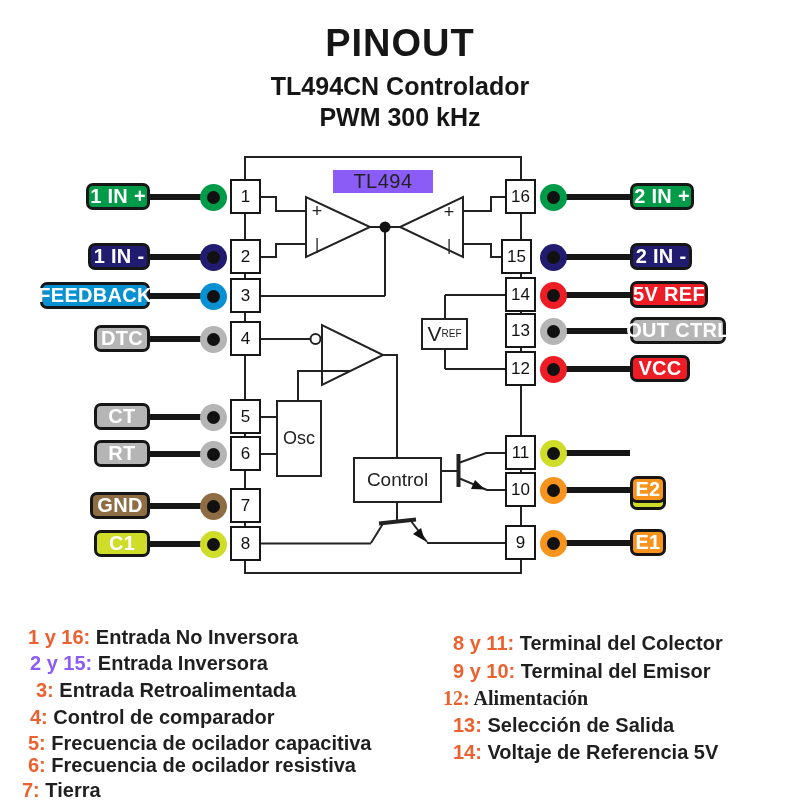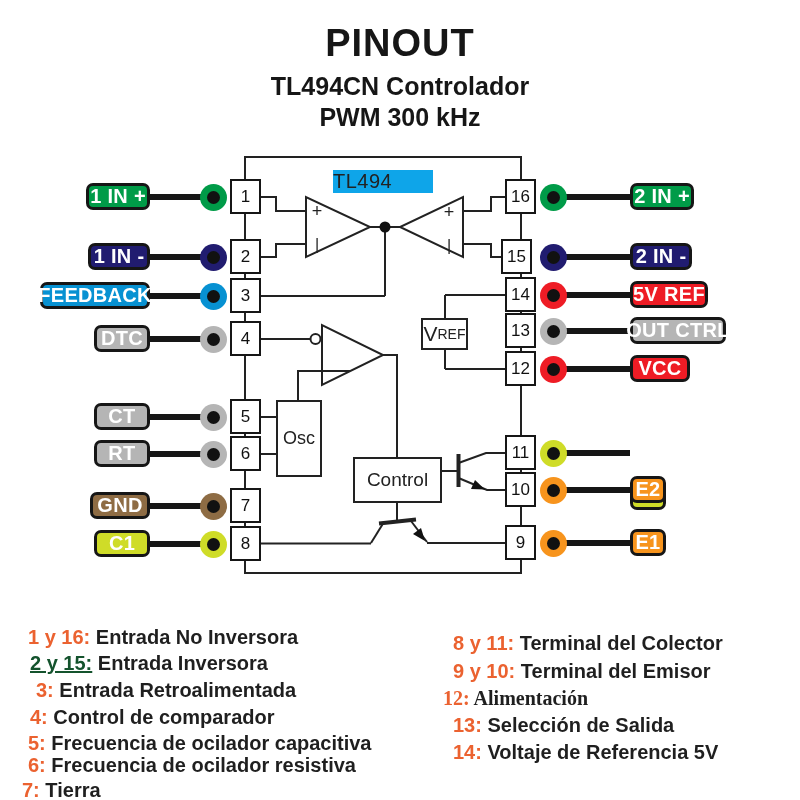--- a/index.html
+++ b/index.html
@@ -9,23 +9,23 @@
   
   #title{left:0;top:22px;width:800px;text-align:center;font-size:38px;font-weight:800;letter-spacing:1px;color:#161616;}
   .subtitle{left:0;width:800px;text-align:center;font-size:25px;font-weight:800;color:#161616;}
   #subtitle1{top:72px;}
   #subtitle2{top:103px;}
   
   #wires{left:0;top:0;z-index:1;}
   
   .iblock{z-index:2;background:#fff;border:2px solid #222;box-sizing:border-box;
           display:flex;align-items:center;justify-content:center;color:#222;}
-  #tl494-label{z-index:2;left:333px;top:170px;width:100px;font-size:20px;letter-spacing:.5px;color:#222;background:#0ea5e9;}
+  #tl494-label{z-index:2;left:333px;top:170px;width:100px;text-align:center;font-size:20px;letter-spacing:.5px;color:#222;background:#8b5cf6;}
   #vref-box{left:421px;top:318px;width:47px;height:32px;font-size:21px;}
-  #vref-box sub{font-size:14px;line-height:1;}
+  #vref-box sub{font-size:10px;line-height:1;}
   #osc-box{left:276px;top:400px;width:46px;height:77px;font-size:18px;}
   #control-box{left:353px;top:457px;width:89px;height:46px;font-size:19px;}
   
   .pinbox{z-index:3;width:31px;height:35px;background:#fff;border:2px solid #161616;box-sizing:border-box;
           display:flex;align-items:center;justify-content:center;font-size:17px;color:#111;}
   .badge{z-index:3;height:27px;border:3px solid #161616;border-radius:7px;box-sizing:border-box;
          display:flex;align-items:center;justify-content:center;
          color:#fff;font-size:20px;font-weight:800;letter-spacing:.3px;white-space:nowrap;}
   .cline{z-index:2;height:6px;background:#161616;}
   .term{z-index:3;width:27px;height:27px;border-radius:50%;display:flex;align-items:center;justify-content:center;}
@@ -165,21 +165,21 @@
       <div class="abs pinbox" style="left: 505px; top: 435px;">11</div>
       <div class="abs cline" style="left: 553px; top: 487px; width: 77px;"></div>
       <div class="abs term" style="left: 539.5px; top: 476.5px; background: rgb(247, 148, 29);"></div>
       <div class="abs badge" style="left: 630px; top: 476px; width: 36px; background: rgb(247, 148, 29);">E2</div>
       <div class="abs pinbox" style="left: 505px; top: 472px;">10</div>
       <div class="abs cline" style="left: 553px; top: 540px; width: 77px;"></div>
       <div class="abs term" style="left: 539.5px; top: 529.5px; background: rgb(247, 148, 29);"></div>
       <div class="abs badge" style="left: 630px; top: 529px; width: 36px; background: rgb(247, 148, 29);">E1</div>
       <div class="abs pinbox" style="left: 505px; top: 525px;">9</div>
       <div class="abs legend-item" style="left: 28px; top: 600px;"><span class="legend-pins" style="color: rgb(235, 98, 48);">1 y 16:</span> <span> Entrada No Inversora</span></div>
-      <div class="abs legend-item" style="left: 30px; top: 626px;"><span class="legend-pins" style="color: #14532d; text-decoration: underline;">2 y 15:</span> <span> Entrada Inversora</span></div>
+      <div class="abs legend-item" style="left: 30px; top: 626px;"><span class="legend-pins" style="color: #8b5cf6;">2 y 15:</span> <span> Entrada Inversora</span></div>
       <div class="abs legend-item" style="left: 36px; top: 653px;"><span class="legend-pins" style="color: rgb(235, 98, 48);">3:</span> <span> Entrada Retroalimentada</span></div>
       <div class="abs legend-item" style="left: 30px; top: 680px;"><span class="legend-pins" style="color: rgb(235, 98, 48);">4:</span> <span> Control de comparador</span></div>
       <div class="abs legend-item" style="left: 28px; top: 706px;"><span class="legend-pins" style="color: rgb(235, 98, 48);">5:</span> <span> Frecuencia de ocilador capacitiva</span></div>
       <div class="abs legend-item" style="left: 28px; top: 728px;"><span class="legend-pins" style="color: rgb(235, 98, 48);">6:</span> <span> Frecuencia de ocilador resistiva</span></div>
       <div class="abs legend-item" style="left: 22px; top: 753px;"><span class="legend-pins" style="color: rgb(235, 98, 48);">7:</span> <span> Tierra</span></div>
       <div class="abs legend-item" style="left: 453px; top: 606px;"><span class="legend-pins" style="color: rgb(235, 98, 48);">8 y 11:</span> <span> Terminal del Colector</span></div>
       <div class="abs legend-item" style="left: 453px; top: 634px;"><span class="legend-pins" style="color: rgb(235, 98, 48);">9 y 10:</span> <span> Terminal del Emisor</span></div>
       <div class="abs legend-item" style="left: 443px; top: 661px; font-family: Liberation Serif, serif;"><span class="legend-pins" style="color: rgb(235, 98, 48);">12:</span> <span> Alimentación</span></div>
       <div class="abs legend-item" style="left: 453px; top: 688px;"><span class="legend-pins" style="color: rgb(235, 98, 48);">13:</span> <span> Selección de Salida</span></div>
       <div class="abs legend-item" style="left: 453px; top: 715px;"><span class="legend-pins" style="color: rgb(235, 98, 48);">14:</span> <span> Voltaje de Referencia 5V</span></div>

